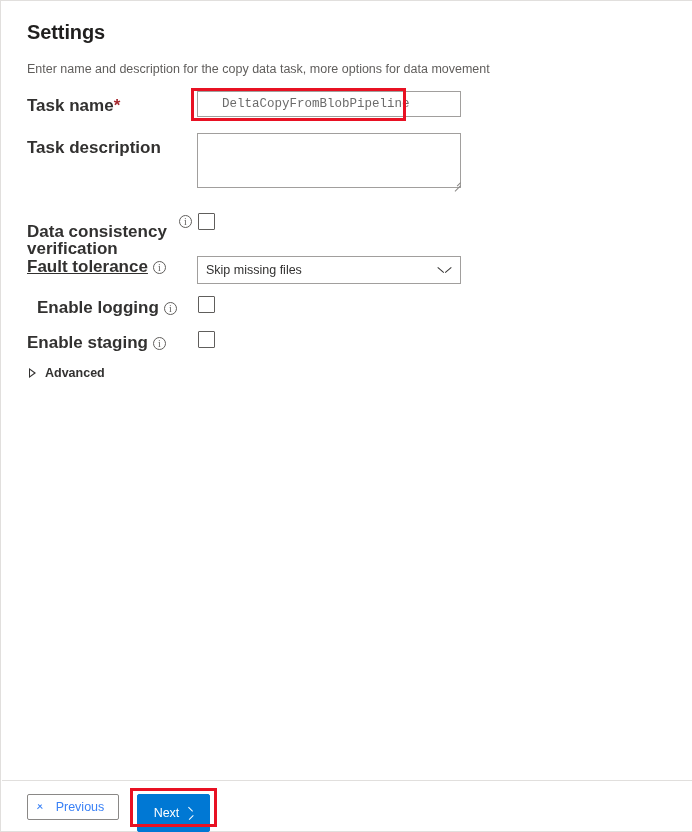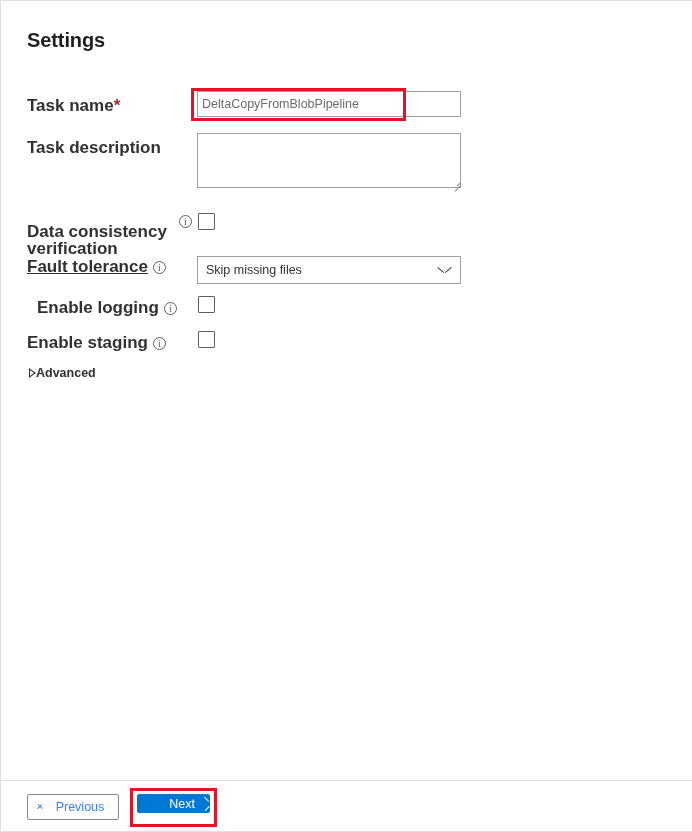--- a/index.html
+++ b/index.html
@@ -28,21 +28,20 @@
   
   .page-title {
     position: absolute;
     left: 26px;
     top: 18px;
     font-size: 20px;
     font-weight: 600;
     color: #201f1e;
     letter-spacing: -0.1px;
     line-height: 26px;
-    margin-top: 8px;
   }
   .page-subtitle {
     position: absolute;
     left: 26px;
     top: 60px;
     font-size: 12.5px;
     color: #605e5c;
     line-height: 16px;
   }
 
@@ -96,24 +95,24 @@
     margin-left: 0;
     vertical-align: baseline;
   }
 
   
   .text-input {
     position: absolute;
     box-sizing: border-box;
     border: 1px solid #a19f9d;
     background: #ffffff;
-    font-family: Liberation Sans, sans-serif;
+    font-family: Liberation Mono, monospace;
     font-size: 12.5px;
     color: #6b6b6b;
-    padding: 0 4px;
+    padding: 0 24px;
     outline: none;
     border-radius: 0;
   }
   .text-area {
     position: absolute;
     box-sizing: border-box;
     border: 1px solid #a19f9d;
     background: #ffffff;
     font-family: "Liberation Sans", sans-serif;
     font-size: 12.5px;
@@ -184,20 +183,21 @@
   }
   .chevron-down::before { left: -1px; transform: rotate(40deg); transform-origin: left top; }
   .chevron-down::after  { right: -1px; transform: rotate(-40deg); transform-origin: right top; }
 
   
   .expander {
     position: absolute;
     left: 28px;
     display: flex;
     align-items: center;
+    gap: 9px;
   }
   .tri-right {
     width: 0;
     height: 0;
     border-top: 5px solid transparent;
     border-bottom: 5px solid transparent;
     border-left: 7px solid transparent;
     position: relative;
   }
   .tri-right::before {
@@ -288,20 +288,21 @@
     background: transparent;
   }
 </style>
 </head>
 <body>
 
 <div id="page">
 
   <div class="page-title">Settings</div>
 
+  <div class="page-subtitle">Enter name and description for the copy data task, more options for data movement</div>
 
   <div class="form-row" style="top:96px;">
     <div class="field-label" style="top:0;">
       <span>Task name</span><span class="req-star">*</span>
     </div>
   </div>
   <input class="text-input" type="text" style="left: 196px; top: 90px; width: 264px; height: 26px;" value="DeltaCopyFromBlobPipeline">
 
   <div class="form-row" style="top:138px;">
     <div class="field-label" style="top:0;">Task description</div>
@@ -347,21 +348,21 @@
     <span class="expander-label">Advanced</span>
   </div>
 
   <div class="footer-divider"></div>
 
   <div class="btn btn-secondary" style="left:26px; top:793px; width:92px; height:26px;">
     <span class="ch-left"></span>
     <span>Previous</span>
   </div>
 
-  <div class="btn btn-primary" id="next-btn" style="left: 136px; top: 793px; width: 73px; height: 19px; background: rgb(0, 120, 212); justify-content: flex-end;">
+  <div class="btn btn-primary" id="next-btn" style="left: 136px; top: 793px; width: 73px; height: 38px; background: rgb(0, 120, 212);">
     <span>Next</span>
     <span class="ch-right"></span>
   </div>
 
   <div class="annotation-box" id="anno-taskname" style="left: 190px; top: 87px; width: 215px; height: 33px; border-color: rgb(232, 17, 35);"></div>
 
   <div class="annotation-box" id="anno-next" style="left: 129px; top: 787px; width: 87px; height: 39px; border-color: rgb(232, 17, 35);"></div>
 
 </div>
 

